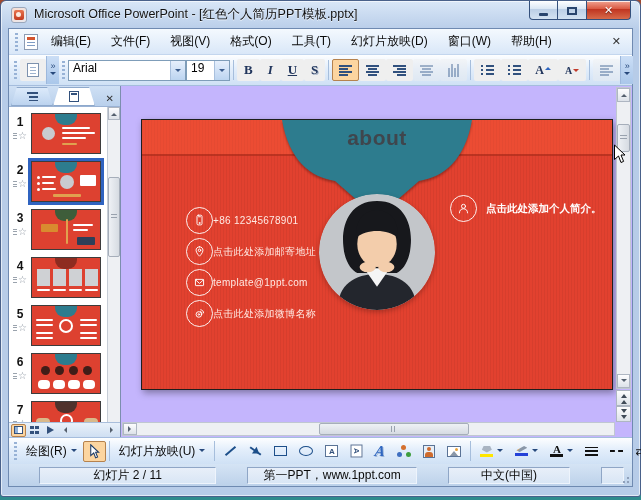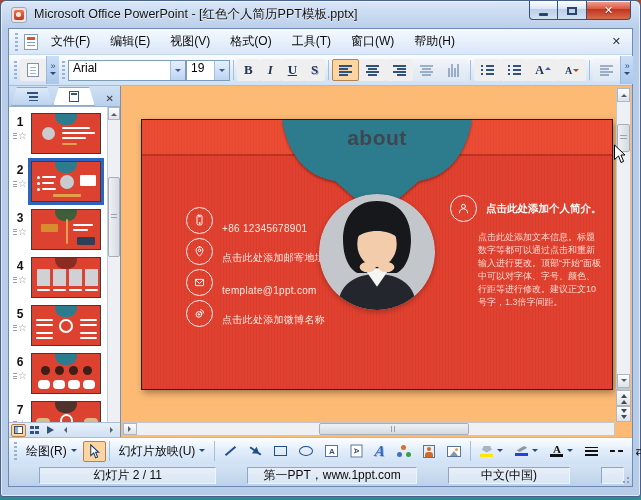--- a/index.html
+++ b/index.html
@@ -102,29 +102,29 @@
   .tri-l2{width:0;height:0;border:3.5px solid transparent;border-right-color:#55606e;margin-right:2px;}
   .tri-r2{width:0;height:0;border:3.5px solid transparent;border-left-color:#55606e;margin-left:2px;}
   .pane-bottom{height:15px;background:linear-gradient(#e9f1fa,#cfdff2);border-top:1px solid #a9bedb;display:flex;align-items:center;padding:0 2px;gap:1px;}
   .view-btn{width:15px;height:13px;display:flex;align-items:center;justify-content:center;border-radius:2px;border:1px solid transparent;}
   .view-btn.active{background:#fcd5a0;border-color:#b5824e;}
   .vb-normal{width:9px;height:8px;border:1px solid #33517c;background:linear-gradient(90deg,#8fb0d8 0 3px,#fff 3px);}
   .vb-sorter{width:9px;height:8px;background:linear-gradient(#33517c,#33517c) 0 0/4px 3px no-repeat,linear-gradient(#33517c,#33517c) 5px 0/4px 3px no-repeat,linear-gradient(#33517c,#33517c) 0 5px/4px 3px no-repeat,linear-gradient(#33517c,#33517c) 5px 5px/4px 3px no-repeat;}
   .vb-show{width:0;height:0;border:4px solid transparent;border-left:7px solid #33517c;margin-left:3px;}
   .mini-hscroll{flex:1;height:11px;display:flex;align-items:center;justify-content:space-between;padding:0 2px;}
   
-  .editor{flex:1;position:relative;min-width:0;background:#fdba74;padding-left:30px;}
+  .editor{flex:1;position:relative;min-width:0;background:#c4b5fd;padding-left:30px;}
   .slide{position:absolute;left:20px;top:33px;width:472px;height:271px;background-color:#e2412f;
     background-image:repeating-linear-gradient(90deg,rgba(0,0,0,.05) 0 1px,transparent 1px 3px);
     border:1px solid #1e1e1e;box-shadow:2px 3px 7px rgba(0,0,0,.35);}
   .slide-top{position:absolute;left:0;top:0;right:0;height:36px;background:rgba(255,96,60,.35);border-bottom:2px solid rgba(130,22,10,.45);}
   .banner{position:absolute;top:0;left:50%;transform:translateX(-50%);filter:drop-shadow(0 2px 1px rgba(0,0,0,.3));}
   .banner-title{position:absolute;top:6px;left:0;right:0;text-align:center;font-size:21px;font-weight:bold;color:#3f464d;letter-spacing:.5px;}
   .contacts{position:absolute;left:44px;top:87px;display:flex;flex-direction:column;gap:4px;}
-  .c-item{display:flex;align-items:flex-end;gap:9px;height:27px;}
+  .c-item{display:flex;align-items:center;height:27px;}
   .c-ring{width:27px;height:27px;border:1px solid rgba(255,255,255,.92);border-radius:50%;display:flex;align-items:center;justify-content:center;flex:none;}
   .c-ring svg{width:15px;height:15px;stroke:#fff;fill:none;stroke-width:3;stroke-linecap:round;stroke-linejoin:round;}
   .c-text{font-size:10px;color:#ffe9e3;letter-spacing:.3px;}
   .photo{position:absolute;left:50%;top:74px;transform:translateX(-50%);width:116px;height:116px;border-radius:50%;overflow:hidden;box-shadow:0 2px 5px rgba(0,0,0,.25);}
   .photo svg{display:block;width:100%;height:100%;}
   .profile{position:absolute;left:308px;top:75px;width:156px;}
   .profile-head{display:flex;align-items:center;gap:9px;}
   .p-heading{font-size:10.5px;font-weight:bold;color:#fff;}
   .p-body{margin:9px 0 0 28px;width:124px;font-size:9px;line-height:13px;color:#ffd9d2;}
   .footer-title{position:absolute;left:0;right:0;bottom:22px;text-align:center;font-size:23px;font-weight:bold;letter-spacing:.5px;
@@ -204,25 +204,26 @@
             <span>✕</span>
           </div>
     </div>
   </div>
 
   <div class="client">
 
     <div class="menubar">
       <span class="grip"></span>
       <span class="doc-icon"></span>
+      <span class="menu-item">编辑(E)</span>
       <span class="menu-item">文件(F)</span>
-      <span class="menu-item">编辑(E)</span>
       <span class="menu-item">视图(V)</span>
       <span class="menu-item">格式(O)</span>
       <span class="menu-item">工具(T)</span>
+      <span class="menu-item">幻灯片放映(D)</span>
       <span class="menu-item">窗口(W)</span>
       <span class="menu-item">帮助(H)</span>
       <span class="menubar-close">✕</span>
     </div>
 
     <div class="toolbar">
       <span class="grip"></span>
       <button class="tb-btn">
             <span class="page-icon"></span>
           </button>
@@ -545,21 +546,20 @@
           <div class="profile">
             <div class="profile-head">
               <span class="c-ring">
                 <svg viewBox="0 0 48 48">
                       <circle cx="24" cy="17" r="6.5"></circle>
                       <path d="M11 38 c0 -9 6 -13 13 -13 s13 4 13 13"></path>
                     </svg>
               </span>
               <span class="p-heading">点击此处添加个人简介。</span>
             </div>
-            <p class="p-body">点击此处添加文本信息。标题数字等都可以通过点击和重新输入进行更改。顶部“开始”面板中可以对字体、字号、颜色、行距等进行修改。建议正文10号字，1.3倍字间距。</p>
           </div>
 
         </div>
 
         <div class="vscroll">
           <div class="sb-btn vs-up" style="position:absolute;left:0;right:0">
                 <span class="tri-u2"></span>
               </div>
           <div class="sb-thumb"></div>
           <div class="sb-btn vs-down" style="position:absolute;left:0;right:0">

